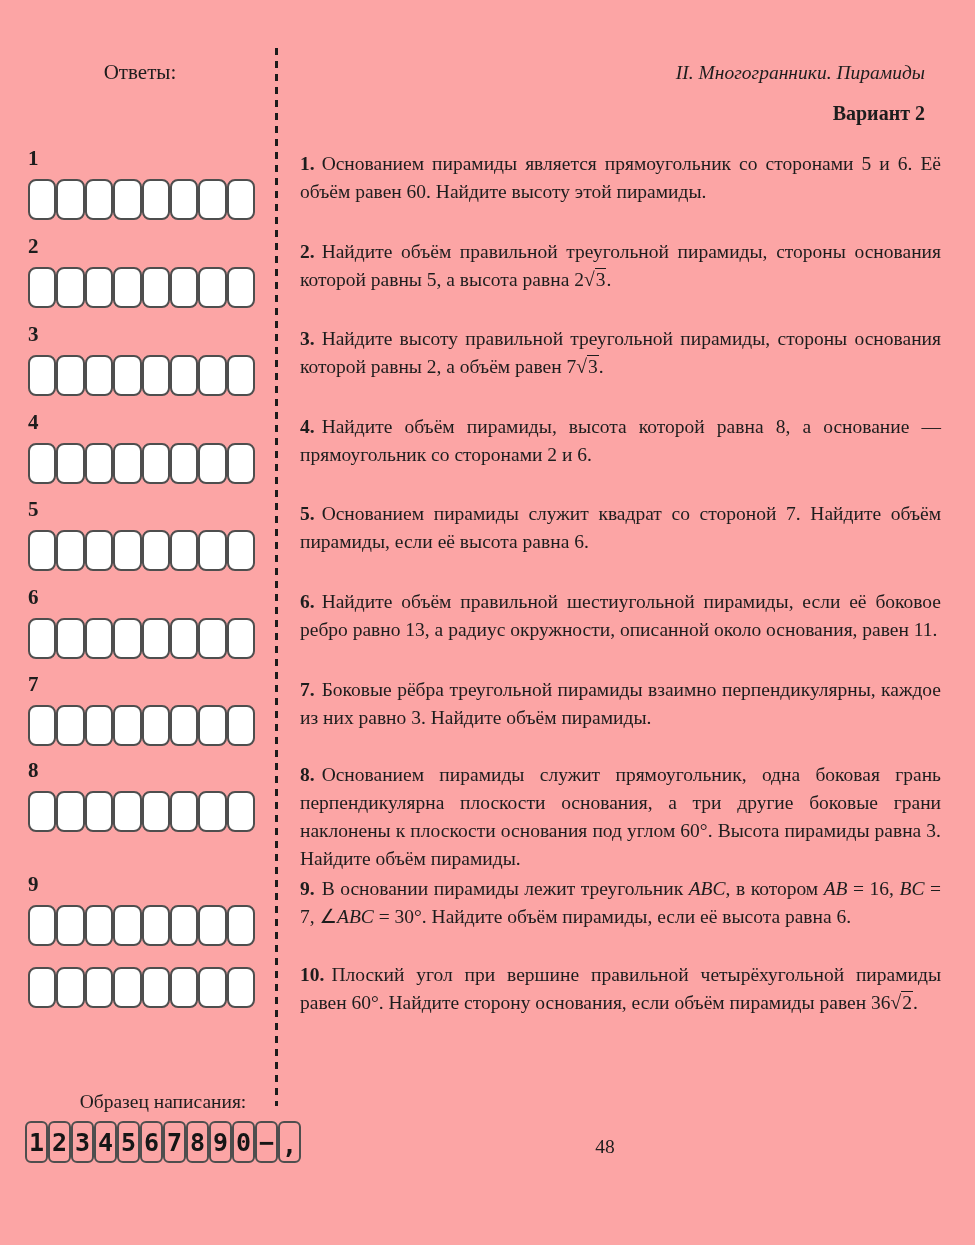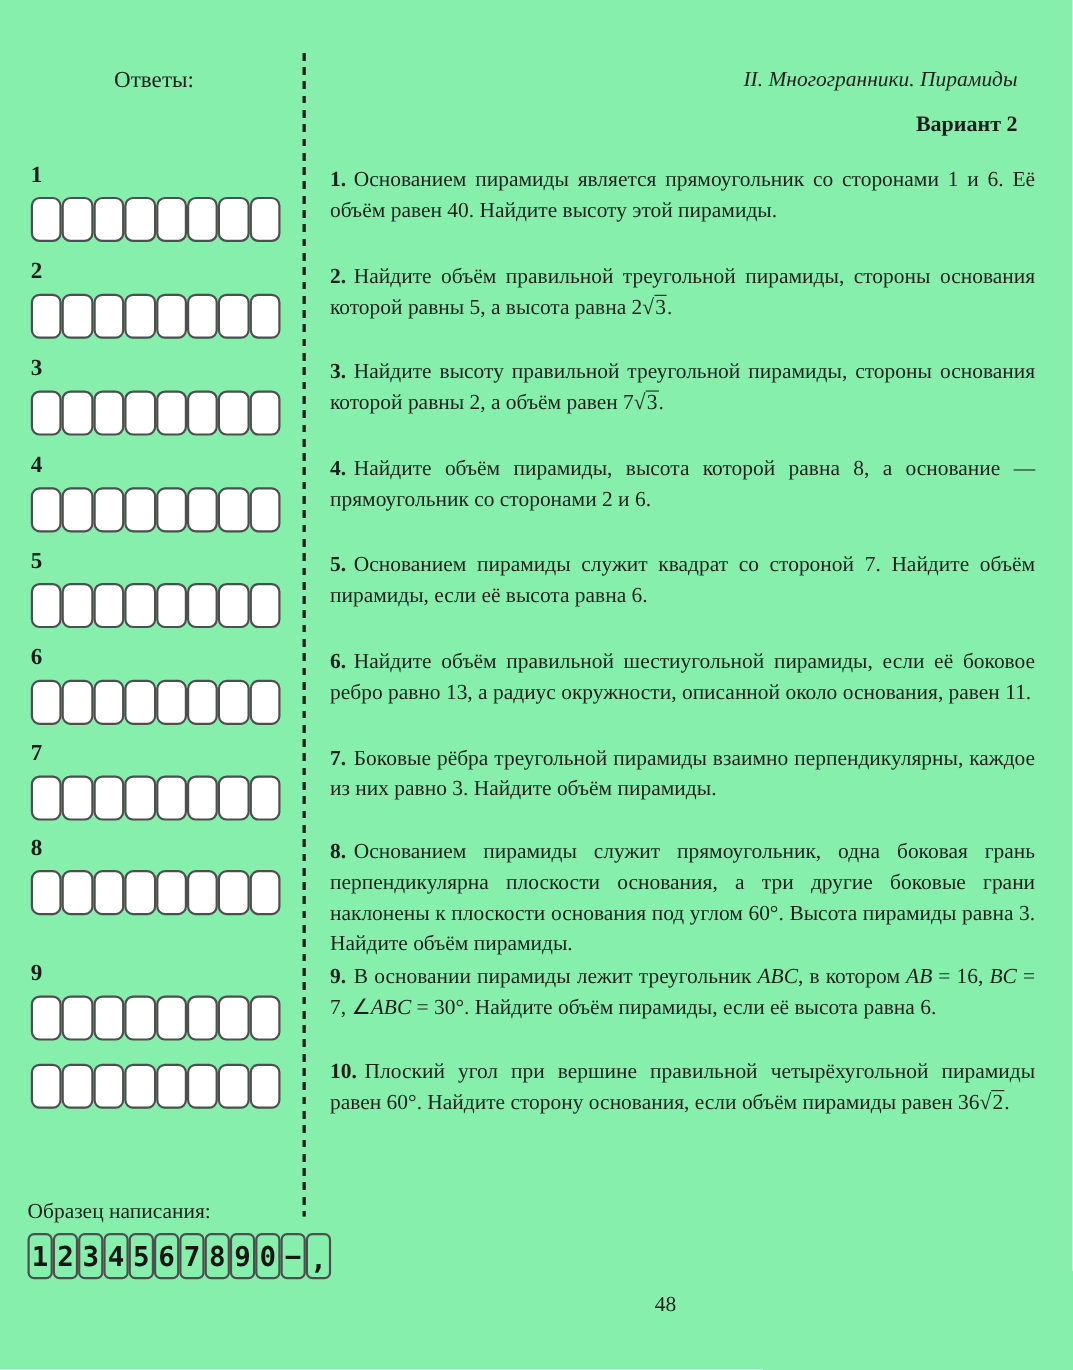--- a/index.html
+++ b/index.html
@@ -1,19 +1,19 @@
 <!DOCTYPE html>
 <html lang="ru"><head>
 <meta charset="utf-8">
 <style>
   html,body{margin:0;padding:0;background:#ffffff;}
   .page{
     position:relative;
     width:975px;height:1245px;
-    background:#86efac;
+    background:#fca5a5;
     color:#1d1d1d;
     font-family:"Liberation Serif", serif;
     overflow:hidden;
   }
   
   .divider{
     position:absolute;left:275px;top:48px;width:2.5px;height:1058px;
     background:repeating-linear-gradient(to bottom,#1c1c1c 0 7px,transparent 7px 13px);
   }
   
@@ -29,21 +29,21 @@
   .answer-boxes{margin-top:9px;display:flex;}
   .answer-cell{
     box-sizing:border-box;flex:none;
     width:28.4px;height:41px;
     border:2.5px solid #4e4e4e;border-radius:8px;
     background:#fff;
   }
   
   .sample-label{
     position:absolute;top:1091px;left:25px;width:276px;
-    font-size:19.5px;
+    text-align:center;font-size:19.5px;
   }
   .sample-cells{position:absolute;top:1121px;left:25px;display:flex;}
   .sample-cell{
     box-sizing:border-box;flex:none;
     width:23px;height:42px;
     border:2px solid #4e4e4e;border-radius:6px;
     display:flex;align-items:center;justify-content:center;
     font-family:"DejaVu Sans Mono", monospace;
     font-size:25px;font-weight:bold;color:#161616;
   }
@@ -67,21 +67,21 @@
   .problem b{font-weight:bold;margin-right:7px;}
   .problem .var{font-style:italic;}
   .sq{white-space:nowrap;}
   .sq .rad{
     display:inline-block;
     border-top:1.6px solid currentColor;
     line-height:1.12;padding:0 1px;
   }
   .page-number{
     position:absolute;left:285px;top:1136px;width:640px;
-    text-align:center;font-size:19.5px;margin-top:40px;
+    text-align:center;font-size:19.5px;
   }
 </style>
 </head>
 <body>
 
 <div class="page">
 
   <div class="divider"></div>
 
   <div class="answers-title">Ответы:</div>
@@ -229,21 +229,21 @@
       <div class="sample-cell">8</div>
       <div class="sample-cell">9</div>
       <div class="sample-cell">0</div>
       <div class="sample-cell">−</div>
       <div class="sample-cell">,</div>
     </div>
 
   <div class="section-title">II. Многогранники. Пирамиды</div>
   <div class="variant-title">Вариант 2</div>
   <div id="problems">
-      <div class="problem prob-1"><b>1.</b><span>Основанием пирамиды является прямоугольник со сторонами 1 и 6. Её объём равен 40. Найдите высоту этой пирамиды.</span></div>
+      <div class="problem prob-1"><b>1.</b><span>Основанием пирамиды является прямоугольник со сторонами 5 и 6. Её объём равен 60. Найдите высоту этой пирамиды.</span></div>
       <div class="problem prob-2"><b>2.</b><span>Найдите объём правильной треугольной пирамиды, стороны основания которой равны 5, а высота равна 2</span><span class="sq"><span>√</span><span class="rad">3</span></span><span>.</span></div>
       <div class="problem prob-3"><b>3.</b><span>Найдите высоту правильной треугольной пирамиды, стороны основания которой равны 2, а объём равен 7</span><span class="sq"><span>√</span><span class="rad">3</span></span><span>.</span></div>
       <div class="problem prob-4"><b>4.</b><span>Найдите объём пирамиды, высота которой равна 8, а основание — прямоугольник со сторонами 2 и 6.</span></div>
       <div class="problem prob-5"><b>5.</b><span>Основанием пирамиды служит квадрат со стороной 7. Найдите объём пирамиды, если её высота равна 6.</span></div>
       <div class="problem prob-6"><b>6.</b><span>Найдите объём правильной шестиугольной пирамиды, если её боковое ребро равно 13, а радиус окружности, описанной около основания, равен 11.</span></div>
       <div class="problem prob-7"><b>7.</b><span>Боковые рёбра треугольной пирамиды взаимно перпендикулярны, каждое из них равно 3. Найдите объём пирамиды.</span></div>
       <div class="problem prob-8"><b>8.</b><span>Основанием пирамиды служит прямоугольник, одна боковая грань перпендикулярна плоскости основания, а три другие боковые грани наклонены к плоскости основания под углом 60°. Высота пирамиды равна 3. Найдите объём пирамиды.</span></div>
       <div class="problem prob-9"><b>9.</b><span>В основании пирамиды лежит треугольник </span><span class="var">ABC</span><span>, в котором </span><span class="var">AB</span><span> = 16, </span><span class="var">BC</span><span> = 7, ∠</span><span class="var">ABC</span><span> = 30°. Найдите объём пирамиды, если её высота равна 6.</span></div>
       <div class="problem prob-10"><b>10.</b><span>Плоский угол при вершине правильной четырёхугольной пирамиды равен 60°. Найдите сторону основания, если объём пирамиды равен 36</span><span class="sq"><span>√</span><span class="rad">2</span></span><span>.</span></div>
     </div>

